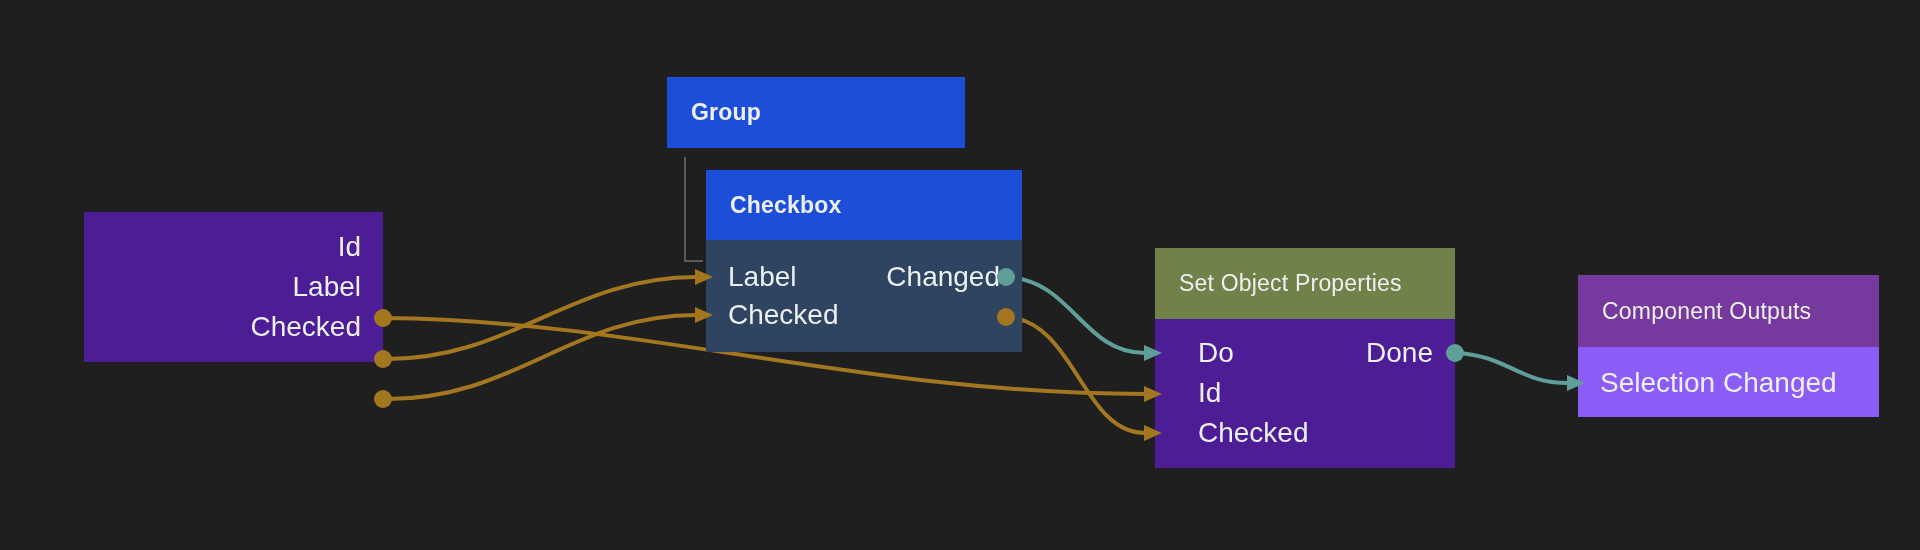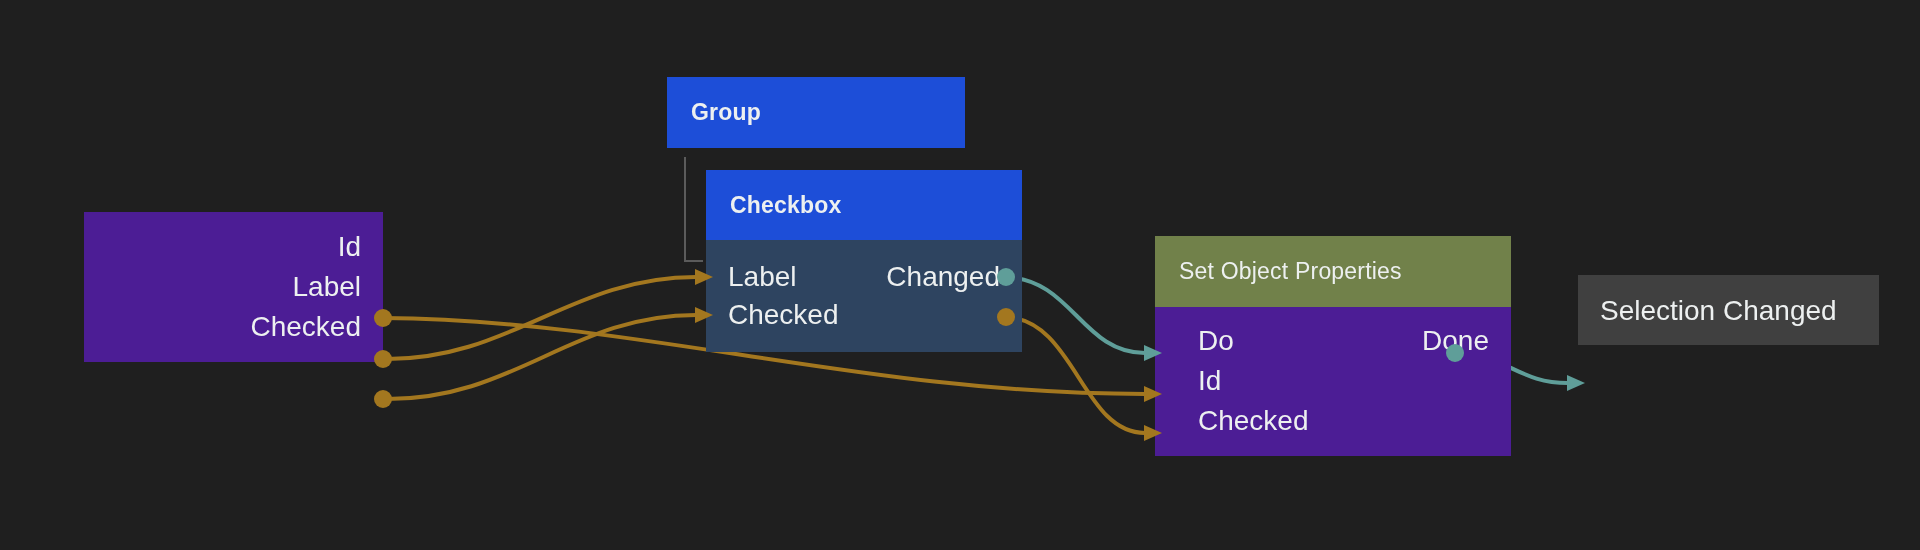--- a/index.html
+++ b/index.html
@@ -34,21 +34,21 @@
   }
   .in-label{text-align:left;}
   .out-label{margin-left:auto;text-align:left;}
 
   
   .theme-olive  .node-header{background:#71814a;}
   .theme-olive  .node-body  {background:#4c1d95;}
   .theme-blue   .node-header{background:#1d4ed8;font-weight:bold;}
   .theme-blue   .node-body  {background:#2e4460;}
   .theme-purple .node-header{background:#76399e;}
-  .theme-purple .node-body  {background:#404040;}
+  .theme-purple .node-body  {background:#8b5cf6;}
 
   .wire{fill:none;stroke-width:4;stroke-linecap:round;}
   .wire-data{stroke:#a3771f;}
   .wire-signal{stroke:#5f9e99;}
   .dot-data{fill:#a3771f;}
   .dot-signal{fill:#5f9e99;}
   .arrow-data{fill:#a3771f;}
   .arrow-signal{fill:#5f9e99;}
   .hierarchy-line{fill:none;stroke:#5b5b5b;stroke-width:2;}
 </style>
@@ -96,39 +96,42 @@
         <span class="in-label">Label</span>
         <span class="out-label">Changed</span>
       </div>
       <div class="port-row" style="height:38px;">
         <span class="in-label">Checked</span>
         <span class="out-label"></span>
       </div>
     </div>
   </div>
 
-  <div class="node theme-olive" style="left:1155px;top:236px;width:356px;height:220px;">
+  <div class="node theme-olive" style="left:1155px;top:248px;width:300px;height:220px;">
     <div class="node-header" style="height:71px;">
       <span>Set Object Properties</span>
     </div>
     <div class="node-body" style="height:149px;padding-top:14px;padding-left:21px;">
       <div class="port-row" style="height:40px;">
         <span class="in-label">Do</span>
         <span class="out-label">Done</span>
       </div>
       <div class="port-row" style="height:40px;">
         <span class="in-label">Id</span>
       </div>
       <div class="port-row" style="height:40px;">
         <span class="in-label">Checked</span>
       </div>
     </div>
   </div>
 
   <div class="node theme-purple" style="left:1578px;top:275px;width:301px;height:142px;">
+    <div class="node-header" style="height:72px;">
+      <span>Component Outputs</span>
+    </div>
     <div class="node-body" style="height:70px;padding-top:16px;">
       <div class="port-row" style="height:40px;">
         <span class="in-label">Selection Changed</span>
       </div>
     </div>
   </div>
 
 </div>
 
 <svg id="port-layer" class="layer" width="1920" height="550">

